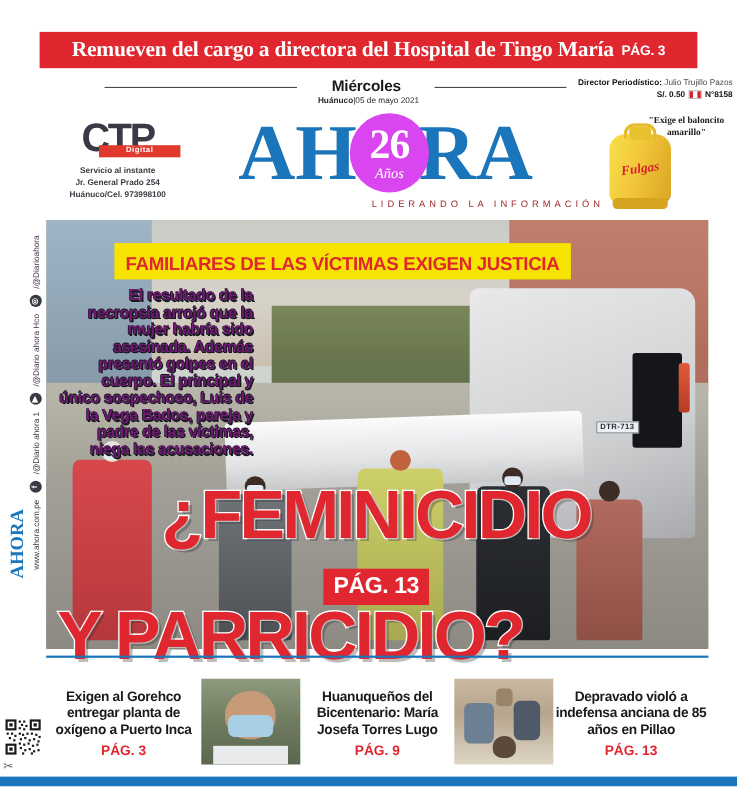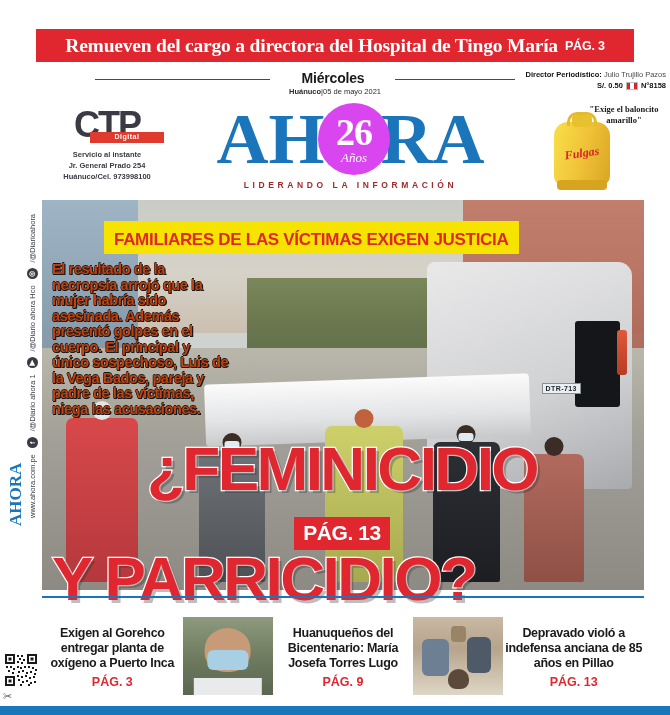--- a/index.html
+++ b/index.html
@@ -109,23 +109,23 @@
   }
   .badge26 .num {
     font-family: "Liberation Serif", serif; font-weight: bold;
     font-size: 38px; line-height: 36px; letter-spacing: -1px;
   }
   .badge26 .anios {
     font-family: "Liberation Serif", serif; font-style: italic;
     font-size: 13px; line-height: 14px; margin-top: 1px;
   }
   .slogan {
-    position: absolute; left: 168px; top: 180px; width: 365px;
-    text-align: center; color: #9e2a2b;
-    font-size: 8.5px; font-weight: bold; letter-spacing: 3.6px;
+    position: absolute; left: 184px; top: 180px; width: 365px;
+    text-align: right; color: #9e2a2b;
+    font-size: 8.5px; font-weight: normal; letter-spacing: 3.6px;
   }
 
   
   .fulgas { position: absolute; left: 548px; top: 104px; width: 112px; height: 88px; }
   .fulgas-claim {
     position: absolute; right: 0; top: 0; width: 72px; text-align: center;
     font-family: "Liberation Serif", serif; font-weight: bold;
     font-size: 8.5px; color: #1a1a1a; line-height: 1.25;
   }
   .cylinder {
@@ -230,23 +230,23 @@
     background: #f6e400; padding: 9px 10px 4px 10px;
   }
   .kicker span {
     font-family: "Liberation Sans", sans-serif; font-weight: bold;
     font-size: 17px; color: #e0262e; letter-spacing: -0.3px; white-space: nowrap;
   }
 
   
   .lede { position: absolute; left: 52px; top: 262px; width: 178px; }
   .lede p {
-    color: #c2410c; font-family: "Liberation Sans", sans-serif;
+    color: #701a75; font-family: "Liberation Sans", sans-serif;
     font-weight: bold; font-size: 14.5px; line-height: 15.5px;
-    text-align: left; letter-spacing: -0.4px;
+    text-align: right; letter-spacing: -0.4px;
     text-shadow: 1.2px 1.2px 0 #15181c, -0.6px 0 0 #15181c, 0 -0.6px 0 #15181c, 0 0.6px 0 #15181c;
   }
 
   
   .headline { position: absolute; left: 52px; top: 440px; width: 580px; }
   .hl-line {
     font-family: "Liberation Sans", sans-serif; font-weight: bold;
     font-size: 62px; line-height: 57px; color: #e0262e;
     letter-spacing: -2.5px; white-space: nowrap;
     -webkit-text-stroke: 2.4px #ffffff;

